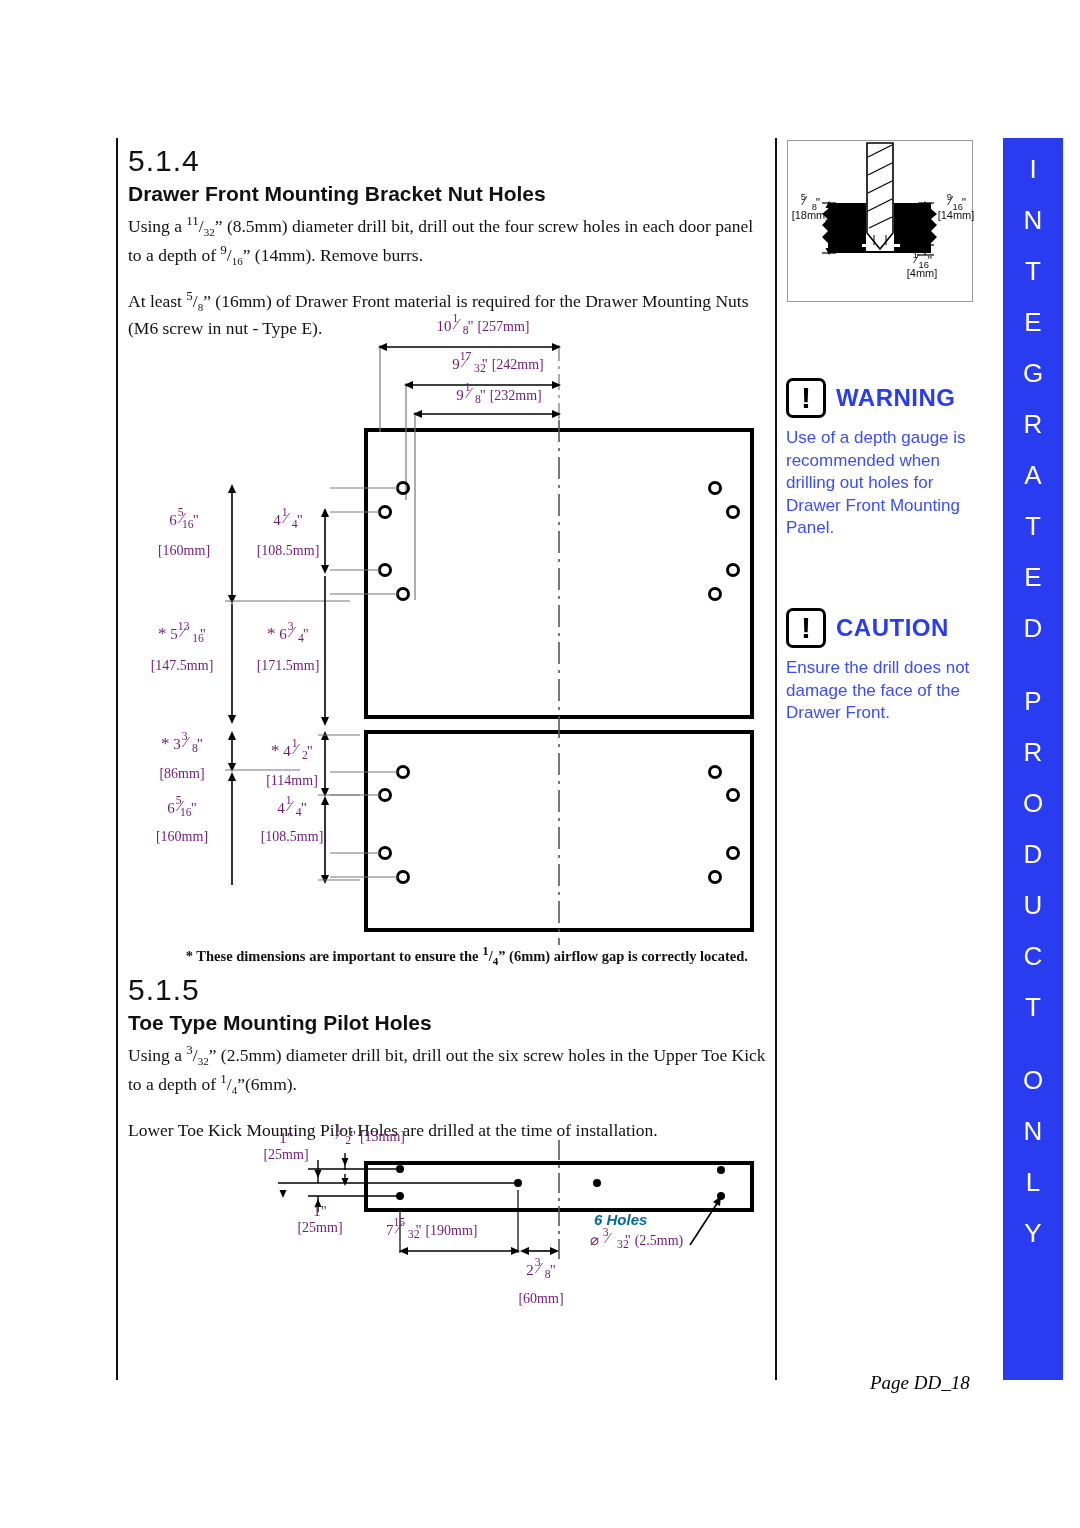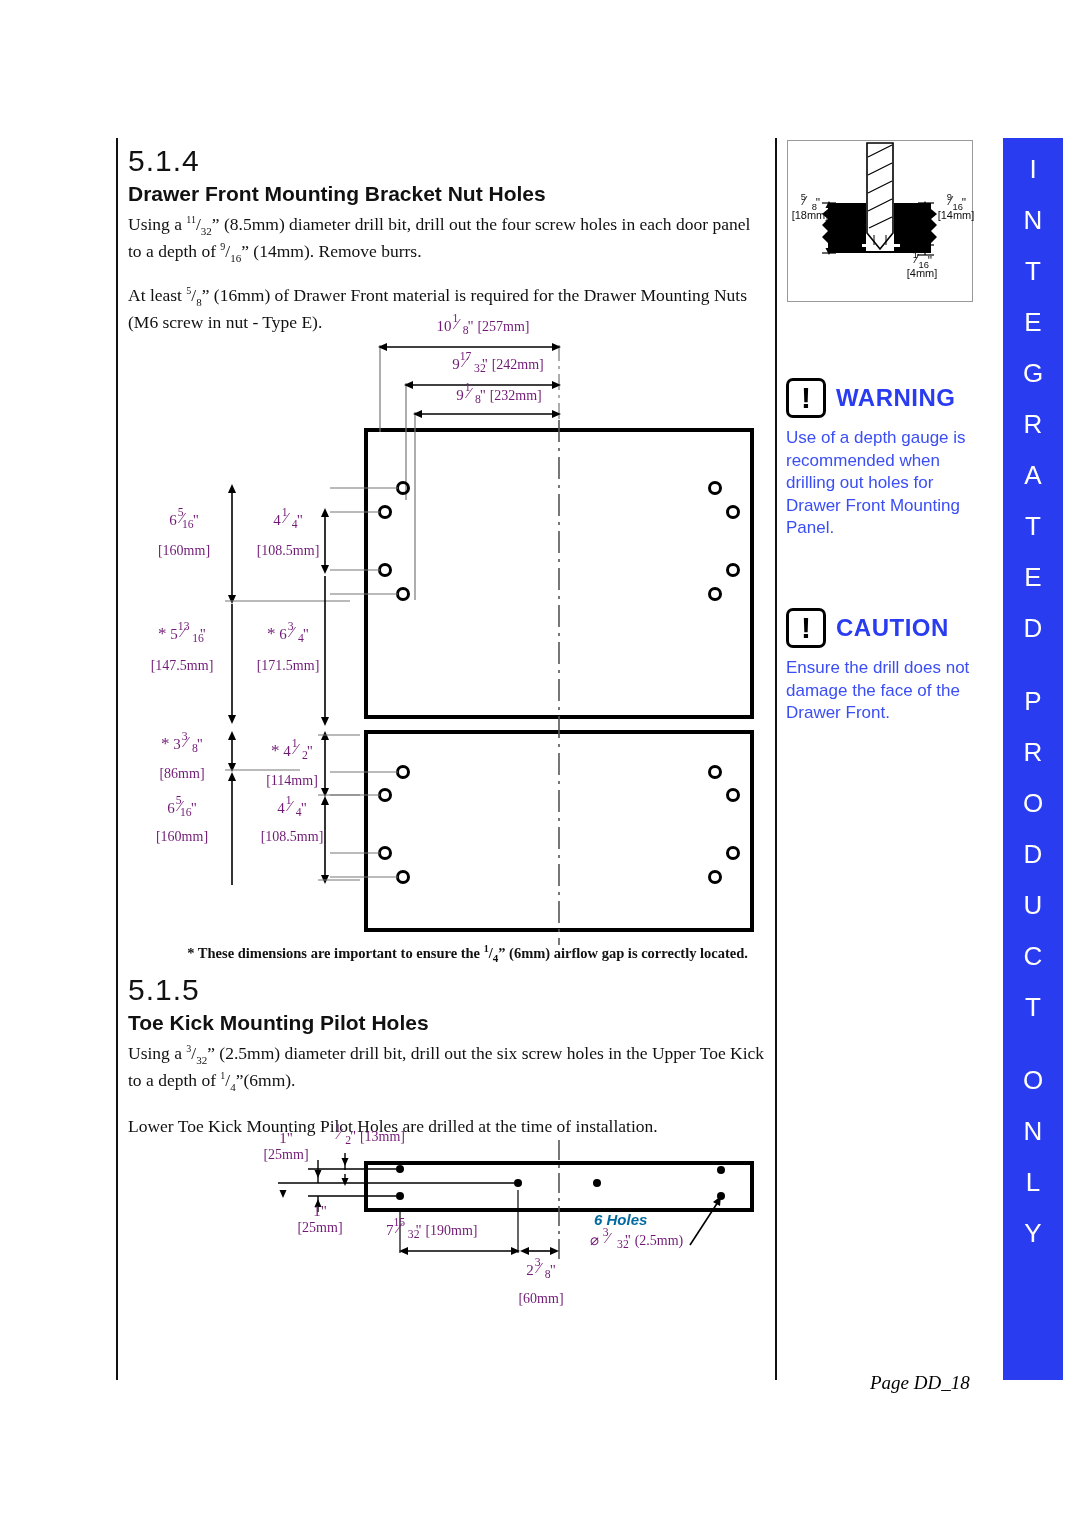--- a/index.html
+++ b/index.html
@@ -38,21 +38,21 @@
     font-size:30px;font-weight:400;color:#111;letter-spacing:1px;
   }
   .sectitle{
     font-family:"Liberation Sans", sans-serif;
     font-size:21px;font-weight:bold;color:#111;margin-top:4px;
   }
   .body-txt{
     font-family:"Liberation Serif", serif;
     font-size:17.5px;line-height:1.45;color:#111;margin-top:6px;
   }
-  sup.f{font-size:10px;vertical-align:super;}
+  sup.f{font-size:13px;vertical-align:super;}
   sub.f{font-size:11px;vertical-align:sub;}
   .footnote{
     font-family:"Liberation Serif", serif;
     font-size:14.5px;font-weight:bold;color:#111;
   }
   .pagenum{
     position:absolute;left:870px;top:1372px;
     font-family:"Liberation Serif", serif;
     font-style:italic;font-size:19px;color:#000000;
   }
@@ -345,21 +345,21 @@
     <div><span>4</span><span class="fr"><span class="n">1</span><span class="sl">⁄</span><span class="d">4</span></span><span>"</span></div>
     <div class="mm" style="margin-top:12px;">[108.5mm]</div>
   </div>
 
   <div class="footnote" style="position:absolute;left:128px;top:943px;width:620px;text-align:right;">
     <span>* These dimensions are important to ensure the </span><sup class="f">1</sup>/<sub class="f">4</sub><span>” (6mm)  airflow gap is correctly located.</span>
   </div>
 
   <div class="col" style="top:973px;">
     <div class="secnum">5.1.5</div>
-    <div class="sectitle">Toe Kick Mounting Pilot Holes</div>
+    <div class="sectitle">Toe Type Mounting Pilot Holes</div>
     <div class="body-txt">
       <span>Using a </span><sup class="f">3</sup>/<sub class="f">32</sub><span>” (2.5mm) diameter drill bit, drill out the six screw holes in the Upper Toe Kick to a depth of </span><sup class="f">1</sup>/<sub class="f">4</sub><span>”(6mm).</span>
     </div>
     <div class="body-txt" style="margin-top:18px;">Lower Toe Kick Mounting Pilot Holes are drilled at the time of installation.</div>
   </div>
 
   <svg class="dwg">
 
     <rect x="366" y="1163" width="386" height="47" fill="none" stroke="#000" stroke-width="4"></rect>
 

